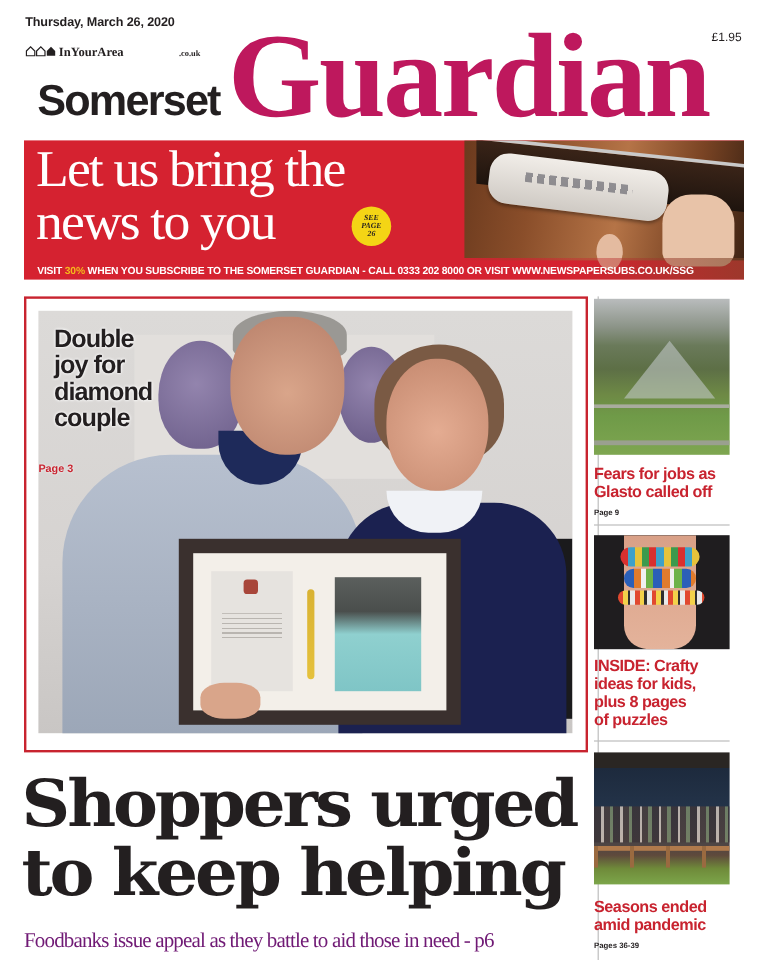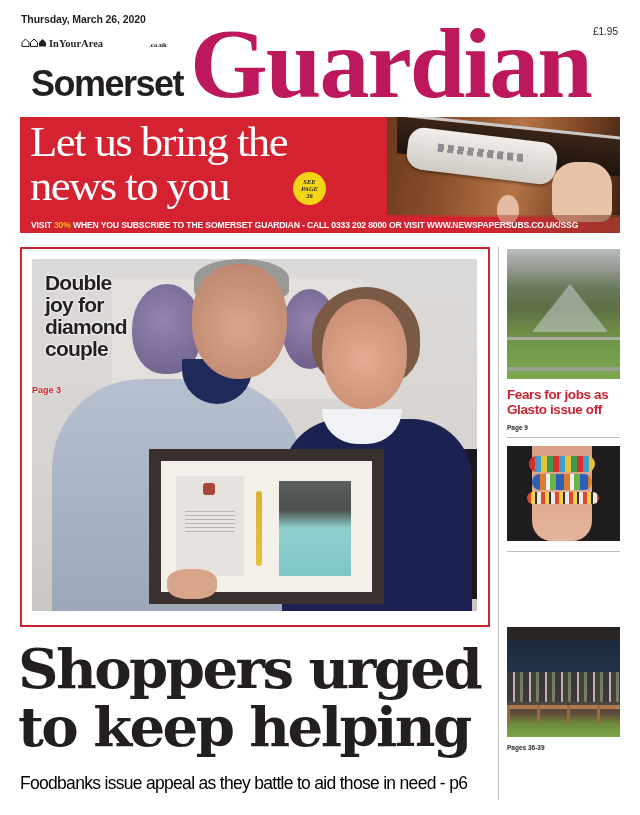--- a/index.html
+++ b/index.html
@@ -54,23 +54,23 @@
     .main-photo .tassel { position: absolute; left: 95px; top: 30px; width: 6px; height: 75px; background: linear-gradient(180deg, #d9b232, #e5c13c); border-radius: 3px; }
     .main-photo .queen-photo { position: absolute; left: 118px; top: 20px; width: 72px; height: 95px; background: linear-gradient(180deg, #5b5f5d 0%, #4a4e4c 30%, #8fd0cf 50%, #7fc5c6 100%); }
     .main-photo .hand-l { position: absolute; left: 135px; top: 310px; width: 50px; height: 30px; border-radius: 40%; background: #d9a58a; }
 
     .feature-title { position: absolute; left: 45px; top: 272px; font-family: "Liberation Sans", sans-serif; font-weight: bold; font-size: 21px; line-height: 22px; letter-spacing: -0.8px; color: #231f20; text-shadow: 0 0 3px #ffffff, 0 0 2px #ffffff; }
     .feature-page { position: absolute; left: 32px; top: 369px; font-family: "Liberation Sans", sans-serif; font-weight: bold; font-size: 9px; color: #c8232f; text-shadow: 0 0 2px #ffffff; margin-top: 16px; }
 
     .col-rule { position: absolute; left: 498px; top: 247px; width: 1px; height: 553px; background: #bdbdbd; }
 
     .headline { position: absolute; left: 18px; top: 640px; font-family: "DejaVu Serif", serif; font-weight: bold; font-size: 54px; line-height: 58px; letter-spacing: -2.5px; color: #231f20; transform: scaleX(1.04); transform-origin: left; }
-    .standfirst { position: absolute; left: 20px; top: 773px; font-family: Liberation Sans, sans-serif; font-size: 17.5px; letter-spacing: -0.7px; color: #000000; }
-
-    .side-item { position: absolute; left: 507px; width: 113px; }
+    .standfirst { position: absolute; left: 20px; top: 773px; font-family: Liberation Serif, serif; font-size: 17.5px; letter-spacing: -0.7px; color: #701a75; }
+
+    .side-item { position: absolute; left: 495px; width: 113px; }
     .side-img { width: 113px; position: relative; overflow: hidden; }
     .side-title { font-family: "Liberation Sans", sans-serif; font-weight: bold; font-size: 13.5px; line-height: 15px; letter-spacing: -0.4px; color: #c8232f; margin-top: 8px; }
     .side-page { font-family: "Liberation Sans", sans-serif; font-weight: bold; font-size: 6.5px; color: #231f20; margin-top: 7px; }
     .side-rule { width: 113px; height: 1px; background: #bdbdbd; margin-top: 6px; }
 
     .glasto { height: 130px; background: linear-gradient(180deg, #b9bcbd 0%, #8c9488 18%, #6a7a5a 30%, #5d6f46 45%, #6e8a45 62%, #6f9a48 75%, #7ea650 100%); }
     .glasto .stage { position: absolute; left: 25px; top: 35px; width: 0; height: 0; border-left: 38px solid transparent; border-right: 38px solid transparent; border-bottom: 48px solid rgba(200,205,210,0.55); }
     .glasto .path { position: absolute; left: 0; top: 118px; width: 113px; height: 4px; background: #9aa08f; }
     .glasto .track { position: absolute; left: 0; top: 88px; width: 113px; height: 3px; background: #a9ac9e; }
 
@@ -169,36 +169,46 @@
 <div class="standfirst">Foodbanks issue appeal as they battle to aid those in need - p6</div>
 
 <div class="side-item" style="top: 249px;">
   <div class="side-img glasto">
     <div class="stage"></div>
     <div class="track"></div>
     <div class="path"></div>
   </div>
   <div class="side-title">
     <div>Fears for jobs as</div>
-    <div>Glasto issue off</div>
+    <div>Glasto called off</div>
   </div>
   <div class="side-page">Page 9</div>
   <div class="side-rule"></div>
 </div>
 
 <div class="side-item" style="top: 446px;">
   <div class="side-img crafts">
     <div class="arm"></div>
     <div class="band1"></div>
     <div class="band2"></div>
     <div class="band3"></div>
   </div>
+  <div class="side-title" style="margin-top: 6px;">
+    <div>INSIDE: Crafty</div>
+    <div>ideas for kids,</div>
+    <div>plus 8 pages</div>
+    <div>of puzzles</div>
+  </div>
   <div class="side-rule" style="margin-top: 10px;"></div>
 </div>
 
 <div class="side-item" style="top: 627px;">
   <div class="side-img racing">
     <div class="crowd"></div>
     <div class="rail"></div>
     <div class="posts"></div>
   </div>
+  <div class="side-title" style="margin-top: 11px;">
+    <div>Seasons ended</div>
+    <div>amid pandemic</div>
+  </div>
   <div class="side-page">Pages 36-39</div>
 </div>
 
 </body></html>

